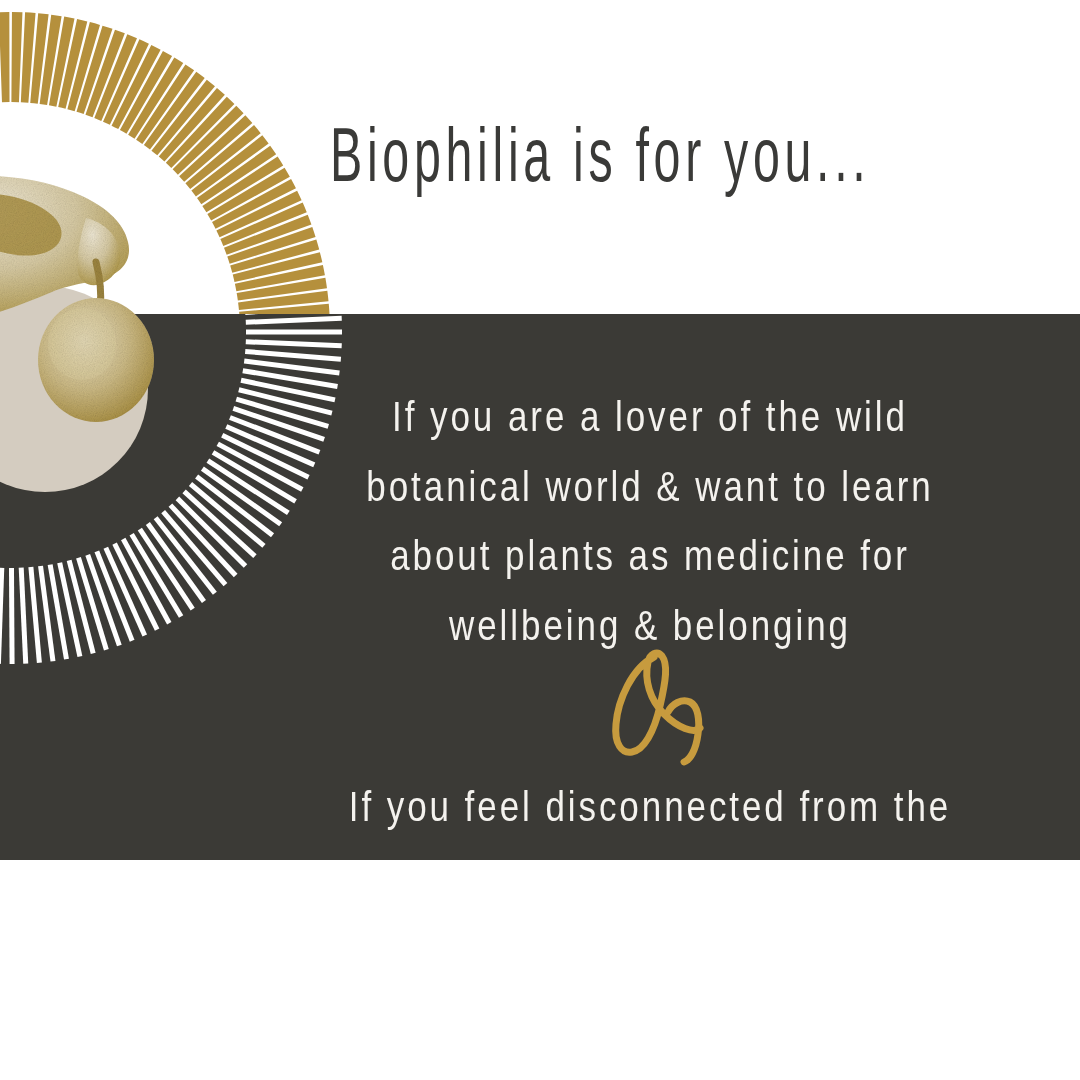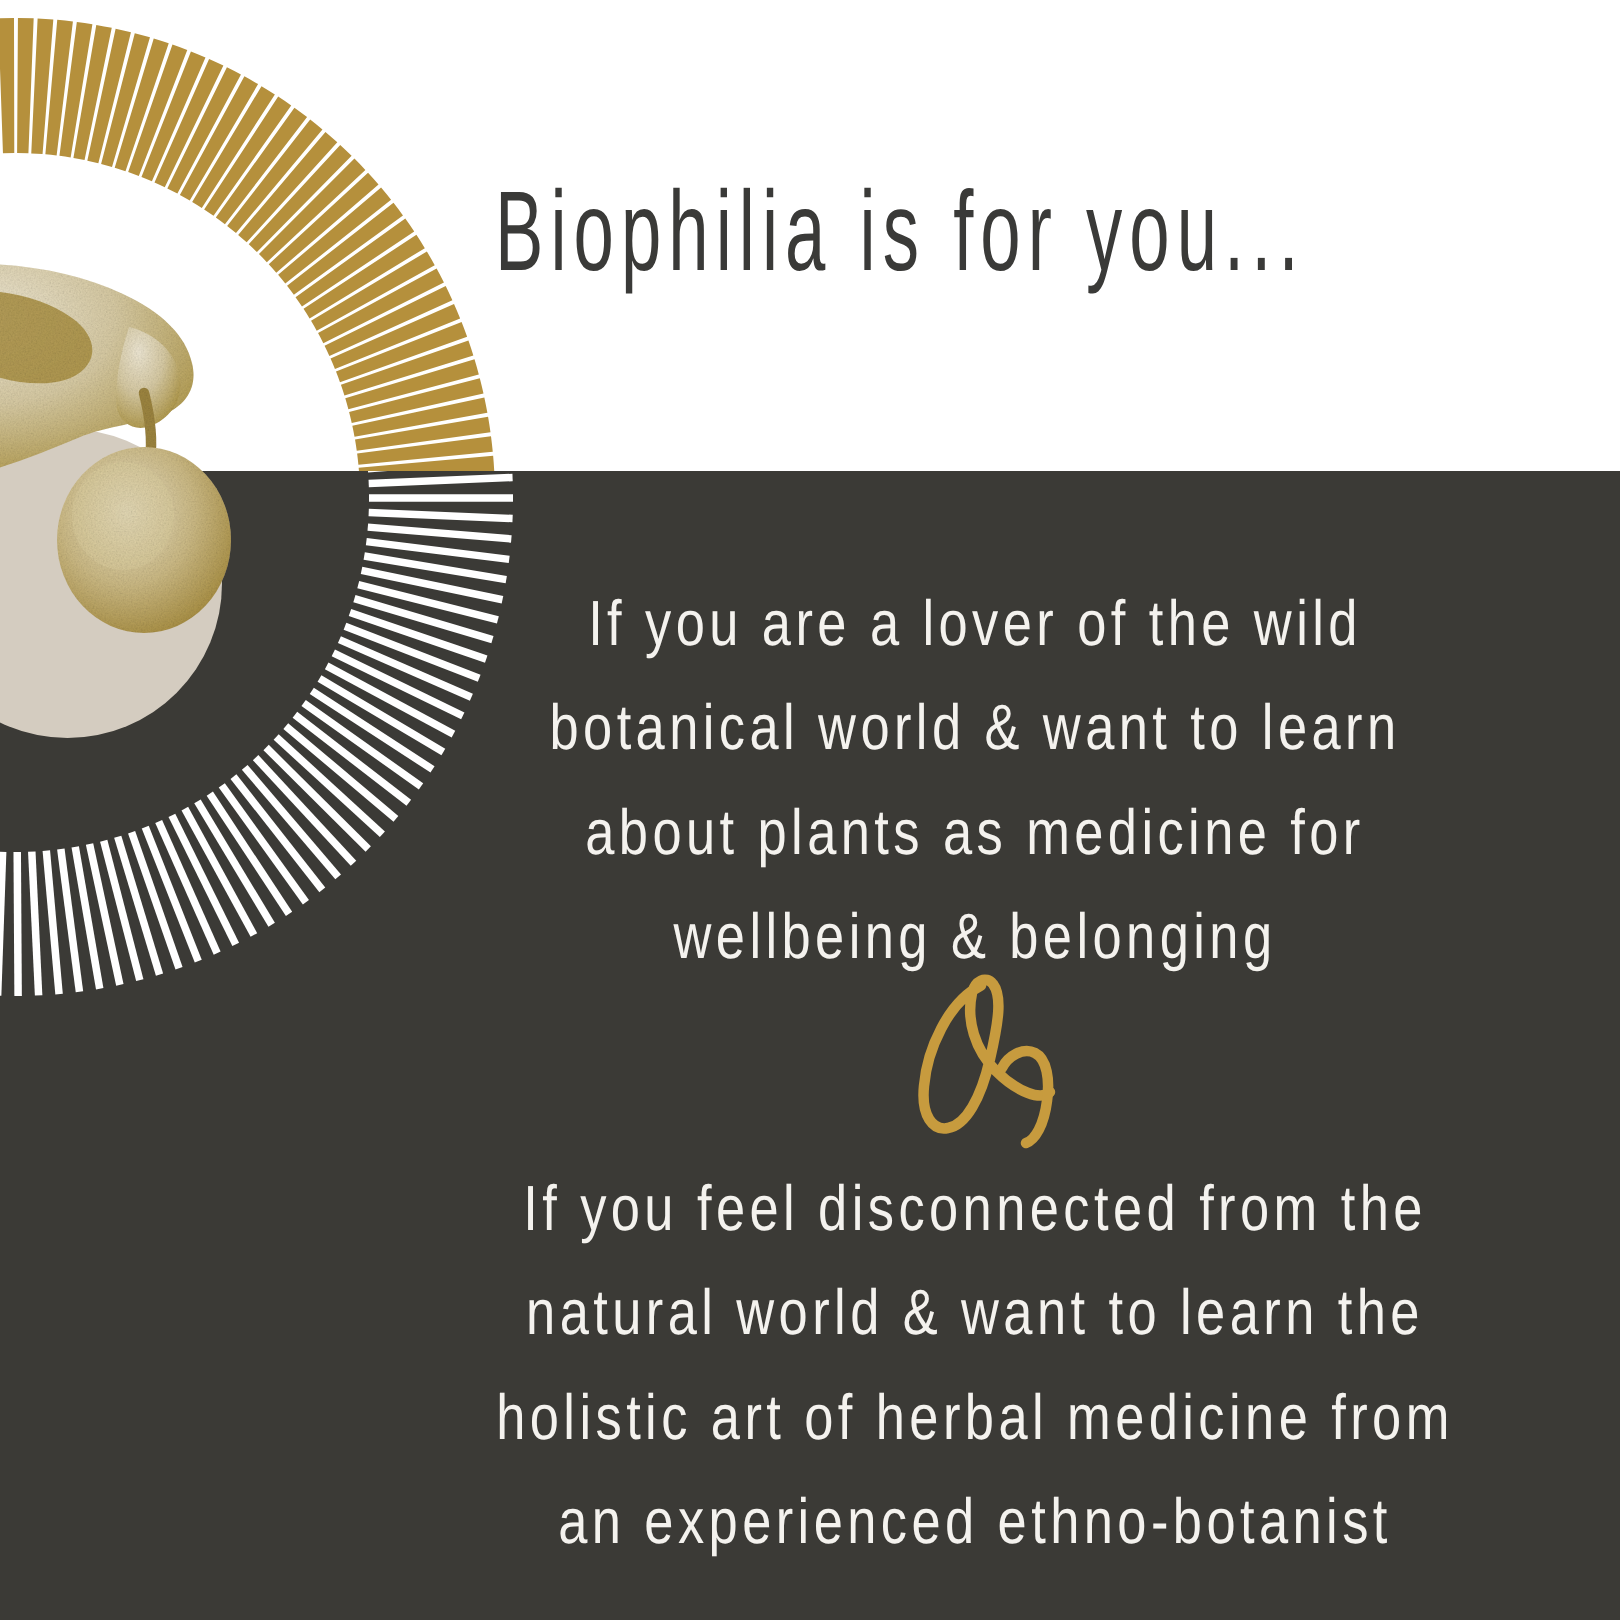--- a/index.html
+++ b/index.html
@@ -4,21 +4,21 @@
 <style>
   html,body{margin:0;padding:0;}
   body{
     width:1080px;height:1080px;
     background:#ffffff;
     font-family:"Liberation Sans", sans-serif;
     overflow:hidden;
   }
   #poster{
     position:relative;
-    width:1080px;height:1080px;
+    width:1080px;height:860px;
     overflow:hidden;
     background:#ef4444;
   }
 
   
   .band-top{
     position:absolute;left:0;top:0;width:1080px;height:314px;
     background:#ffffff;
   }
   .band-bottom{

